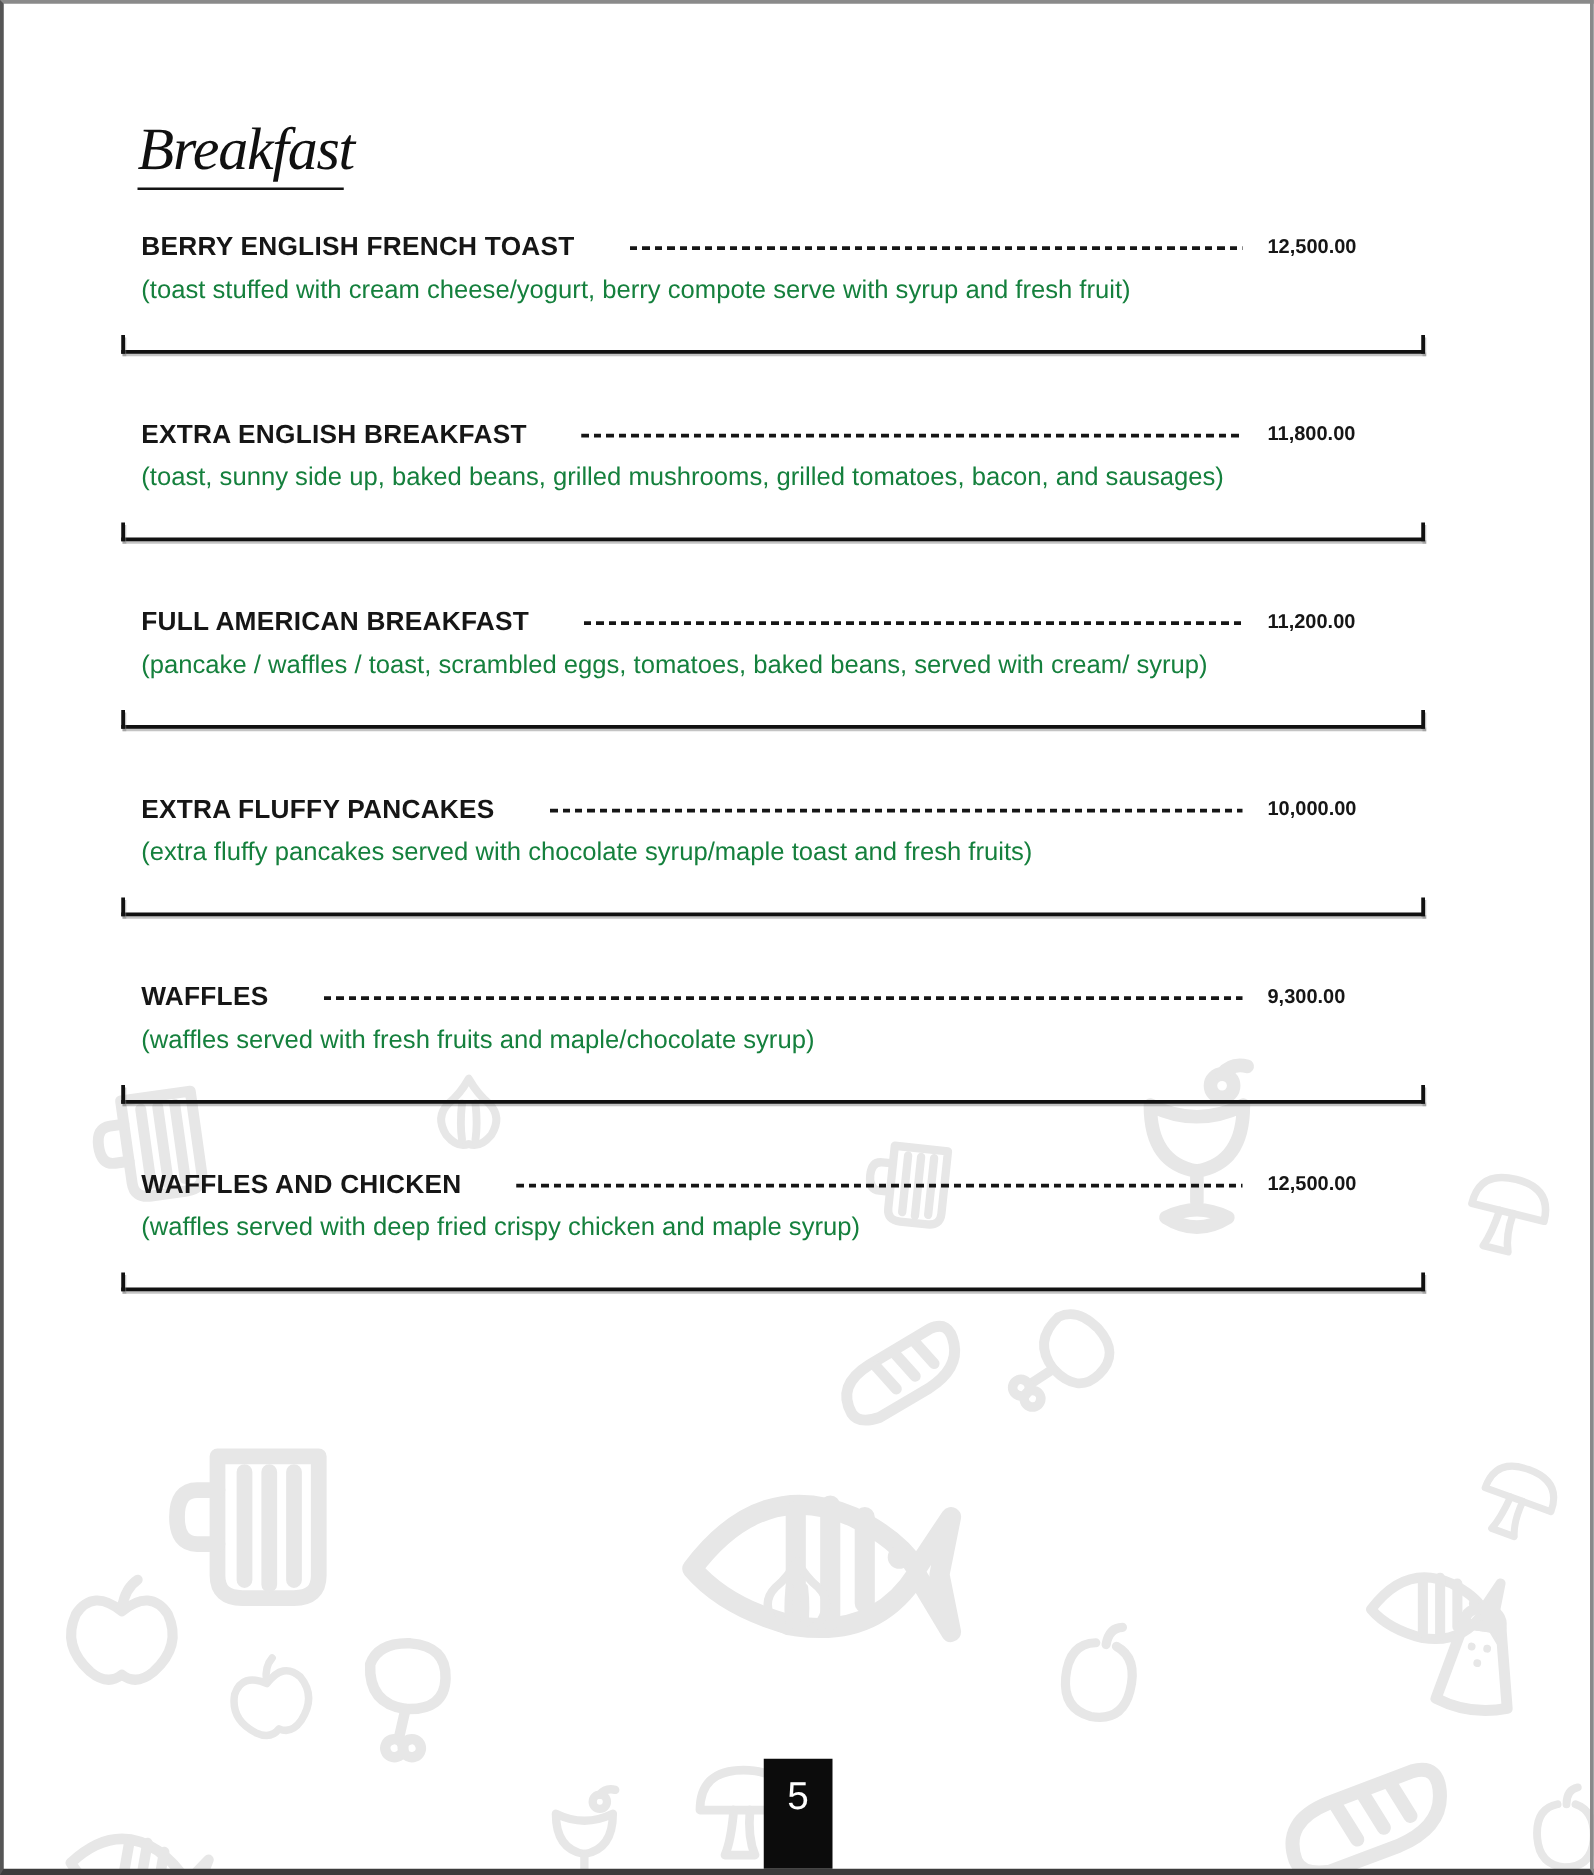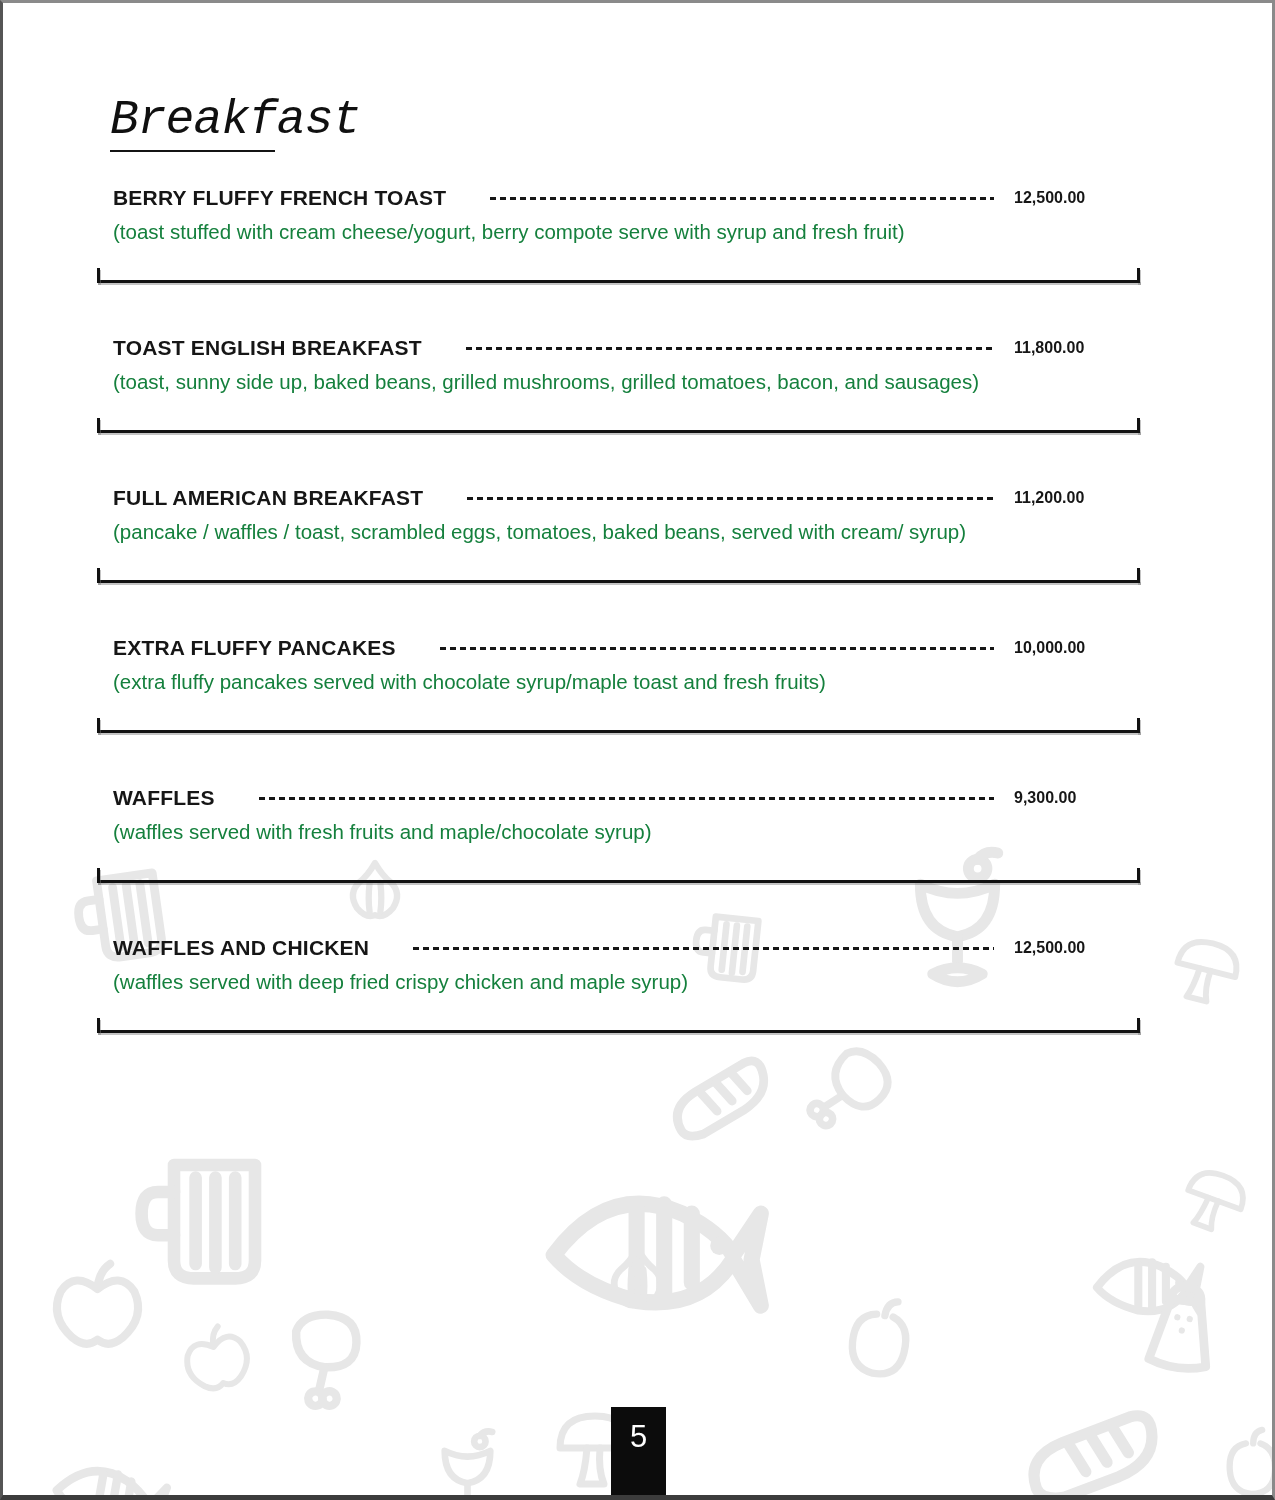--- a/index.html
+++ b/index.html
@@ -13,21 +13,21 @@
     border-top:3px solid #8a8a8a;border-left:3px solid #555555;
     border-right:3px solid #8a8a8a;border-bottom:5px solid #3c3c3c;
   }
   
   .watermark{position:absolute;left:0;top:0;width:1275px;height:1500px;z-index:1;}
   .watermark svg{position:absolute;left:0;top:0;}
   
   .content{position:absolute;inset:0;z-index:3;}
   .title-wrap{margin:94px 0 0 110px;}
   .page-title{
-    font-family:Liberation Mono, monospace;font-style:italic;font-weight:500;
+    font-family:Liberation Serif, serif;font-style:italic;font-weight:500;
     font-size:48px;letter-spacing:-1px;color:#101010;line-height:1.1;
   }
   .title-underline{width:165px;height:2px;background:#141414;margin-top:3px;}
   .menu{margin:34px 135px 0 97px;}
   .item-text{padding:0 16px;}
   .row{display:flex;align-items:center;}
   .name{font-weight:bold;font-size:21px;white-space:nowrap;color:#161616;letter-spacing:.2px;}
   .leader{
     flex:1;height:3px;margin:2px 20px 0 44px;
     background:repeating-linear-gradient(90deg,#161616 0 6px,transparent 6px 10px);
@@ -137,36 +137,36 @@
   <div class="title-wrap">
     <div class="page-title">Breakfast</div>
     <div class="title-underline"></div>
   </div>
 
   <div class="menu">
 
     <div class="item">
       <div class="item-text">
         <div class="row">
-          <span class="name">BERRY FLUFFY FRENCH TOAST</span>
+          <span class="name">BERRY ENGLISH FRENCH TOAST</span>
           <span class="leader"></span>
           <span class="price">12,500.00</span>
         </div>
         <div class="desc">(toast stuffed with cream cheese/yogurt, berry compote serve with syrup and fresh fruit)</div>
       </div>
       <div class="divider">
           <span class="tick l"></span>
           <span class="tick r"></span>
         </div>
     </div>
 
     <div class="item">
       <div class="item-text">
         <div class="row">
-          <span class="name">TOAST ENGLISH BREAKFAST</span>
+          <span class="name">EXTRA ENGLISH BREAKFAST</span>
           <span class="leader"></span>
           <span class="price">11,800.00</span>
         </div>
         <div class="desc">(toast, sunny side up, baked beans, grilled mushrooms, grilled tomatoes, bacon, and sausages)</div>
       </div>
       <div class="divider">
           <span class="tick l"></span>
           <span class="tick r"></span>
         </div>
     </div>

